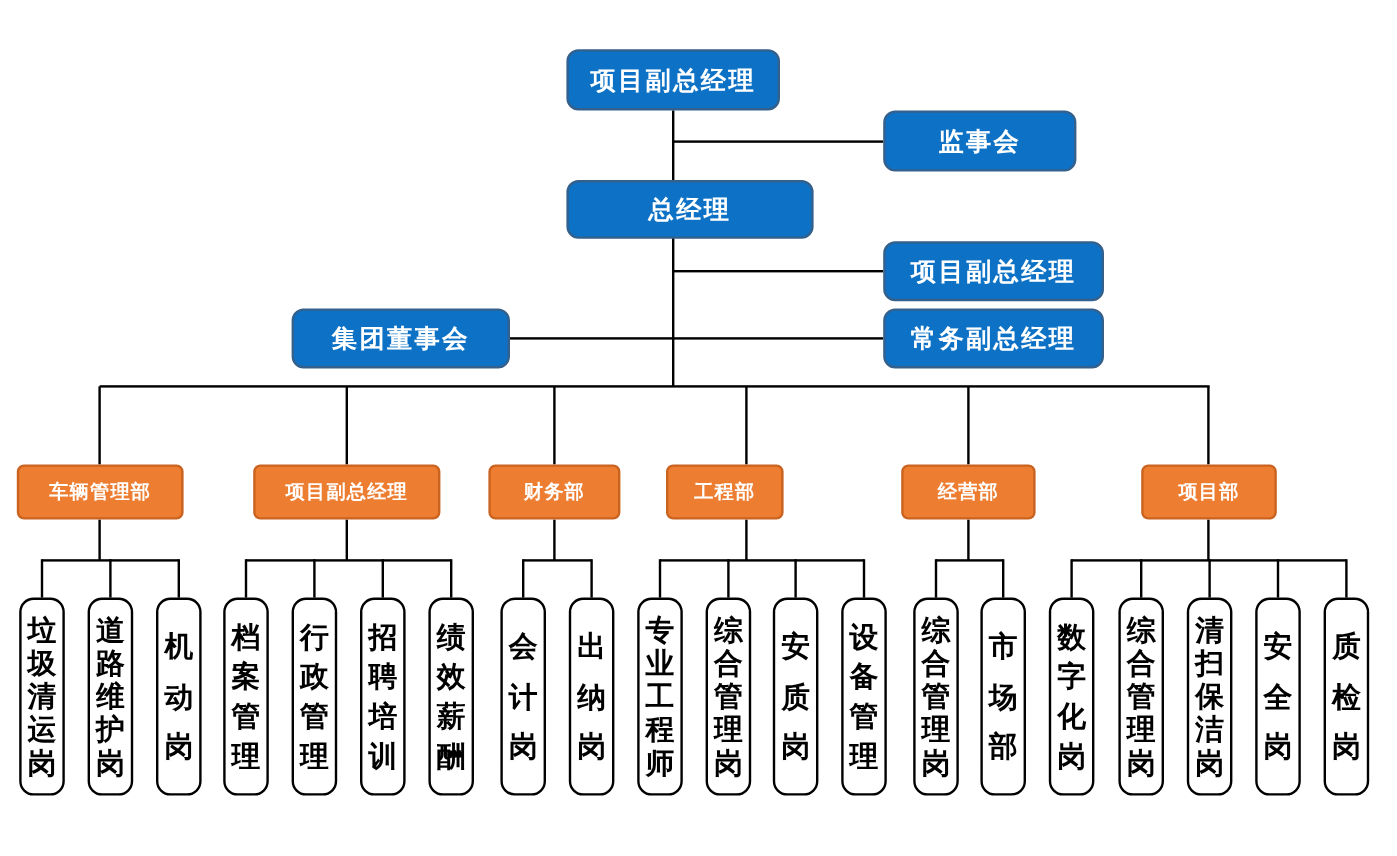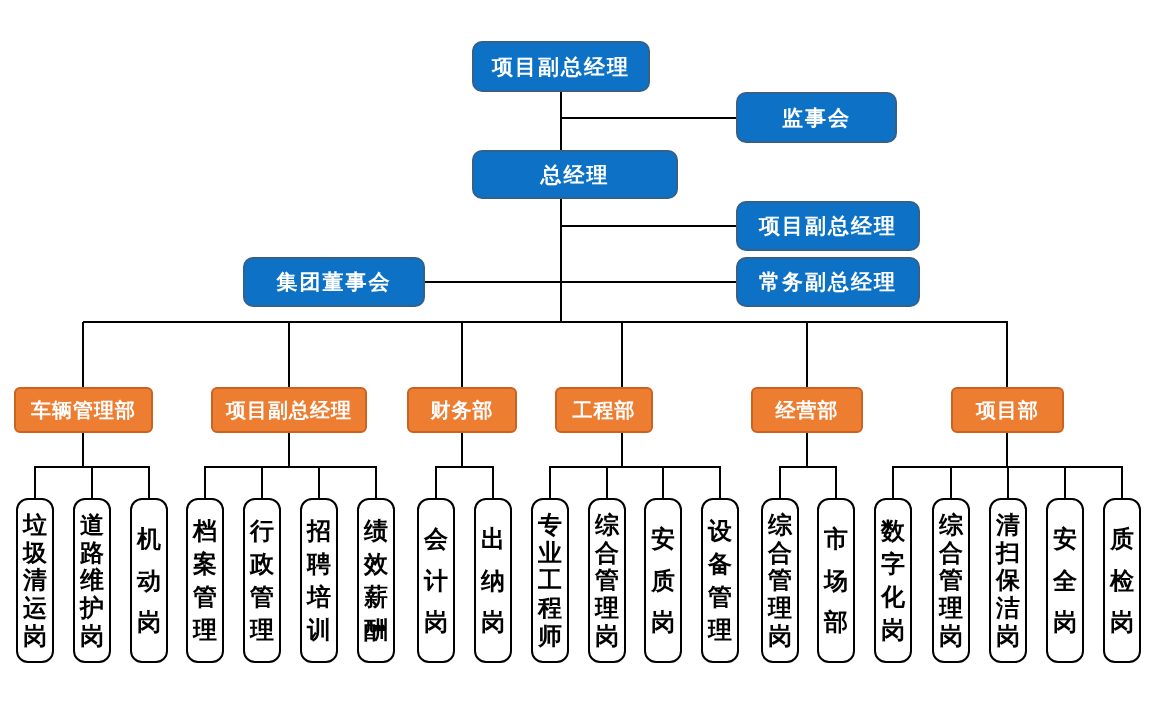--- a/index.html
+++ b/index.html
@@ -14,21 +14,21 @@
   .blue{
     background:var(--node-blue-fill,#0D72C6);
     border:2px solid var(--node-blue-border,#33608C);
     border-radius:10px;color:var(--node-text,#fff);
     font-size:21px;font-weight:600;letter-spacing:2px;
   }
   .dept{
     background:var(--dept-orange-fill,#ED7D31);
     border:2px solid var(--dept-orange-border,#CB6320);
     border-radius:6px;color:var(--node-text,#fff);
-    font-size:20px;font-weight:600;letter-spacing:1px;
+    font-size:16px;font-weight:600;letter-spacing:1px;
     top:387px;height:46px;justify-content:center;
   }
   .pos{
     position:absolute;top:498px;width:38px;height:165px;box-sizing:border-box;
     background:#fff;border:2px solid var(--position-border,#000);border-radius:12px;
     display:flex;align-items:center;justify-content:center;
   }
   .pos-text{
     display:flex;flex-direction:column;justify-content:space-evenly;align-items:center;
     height:142px;font-size:24px;font-weight:600;color:var(--position-text,#000);

